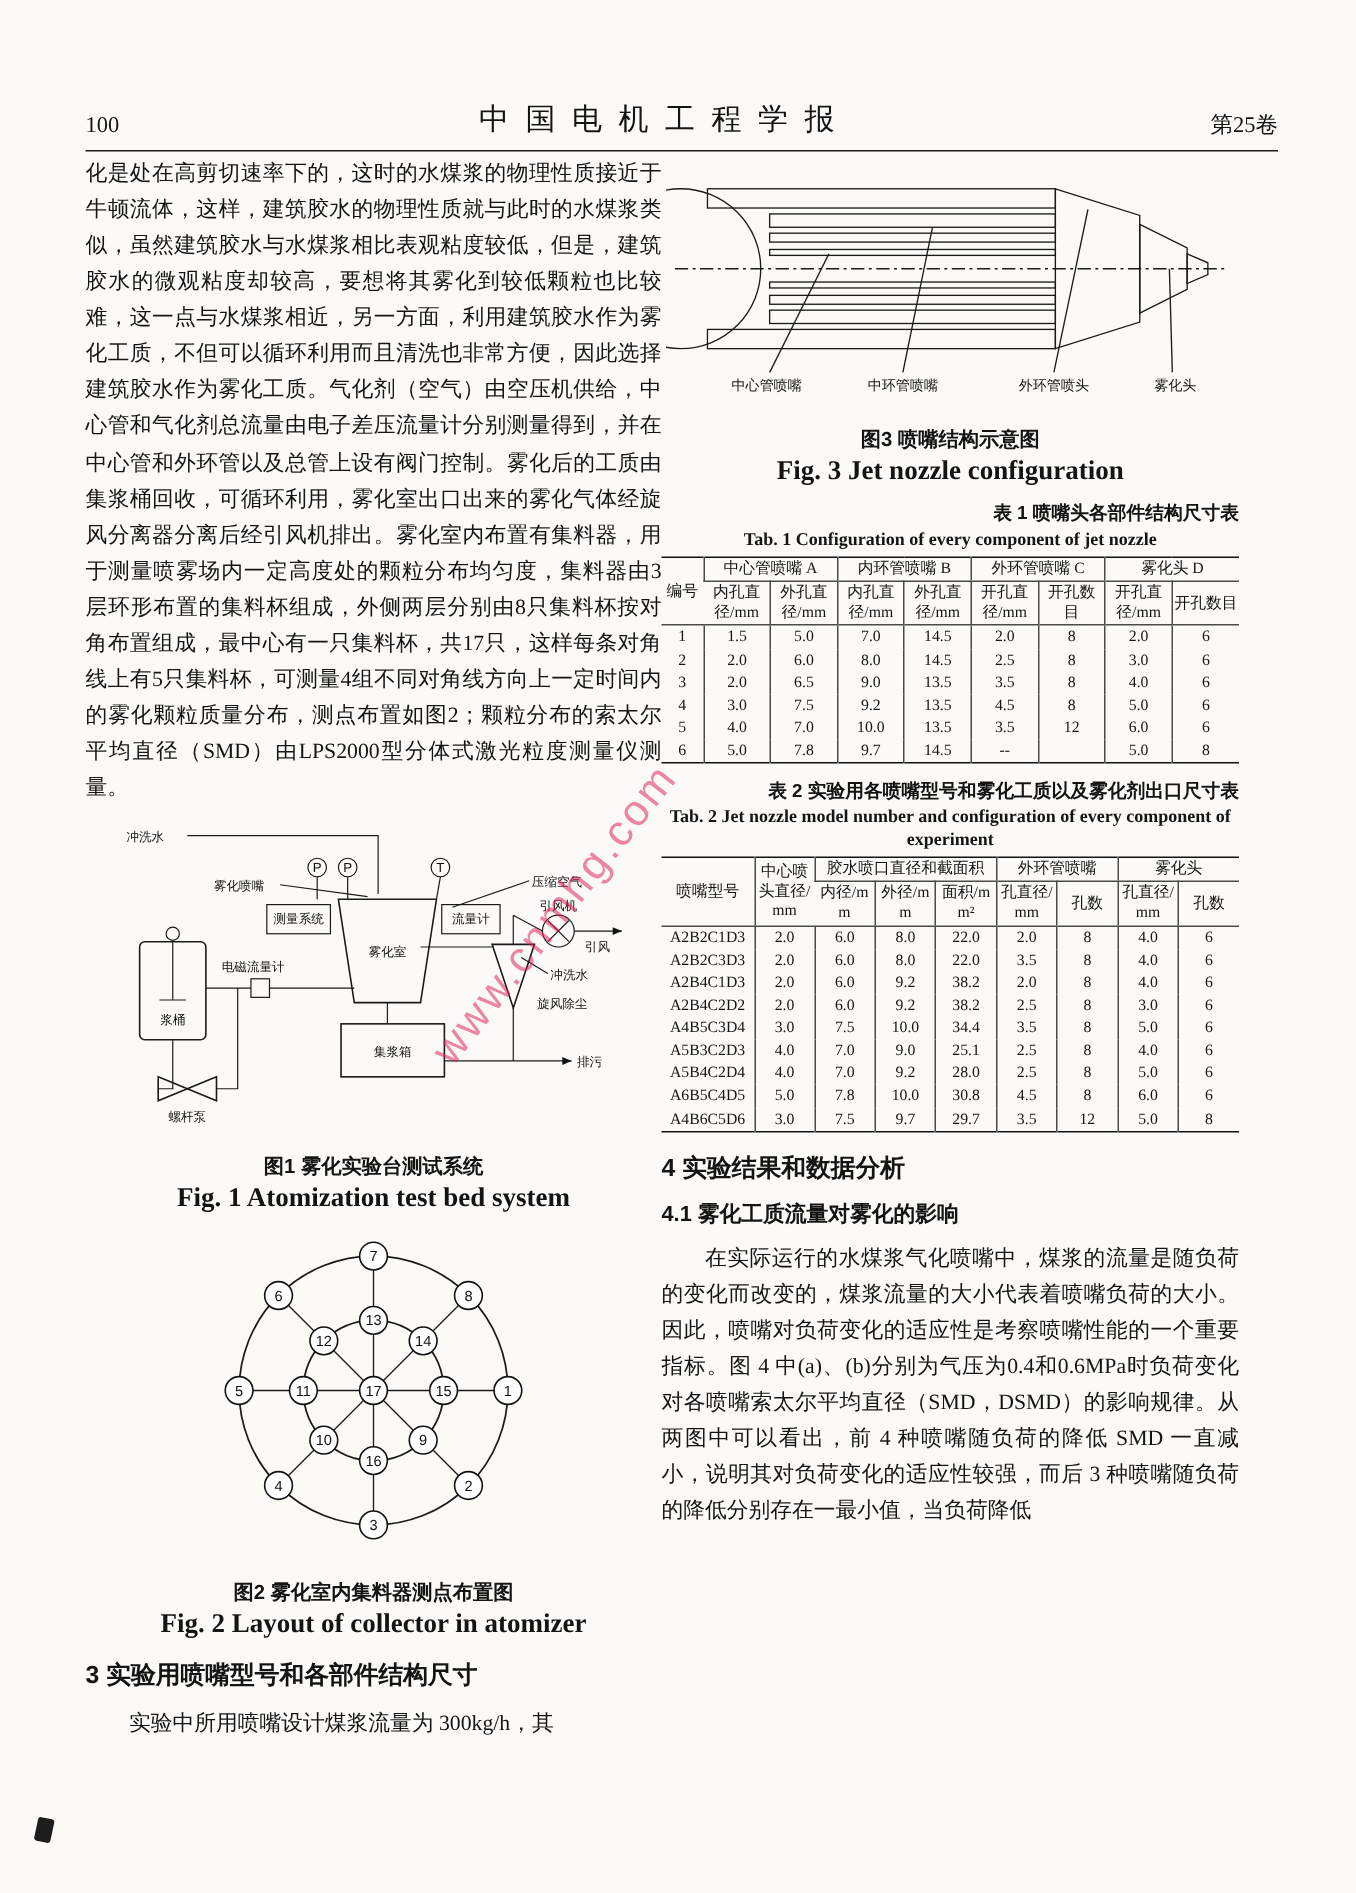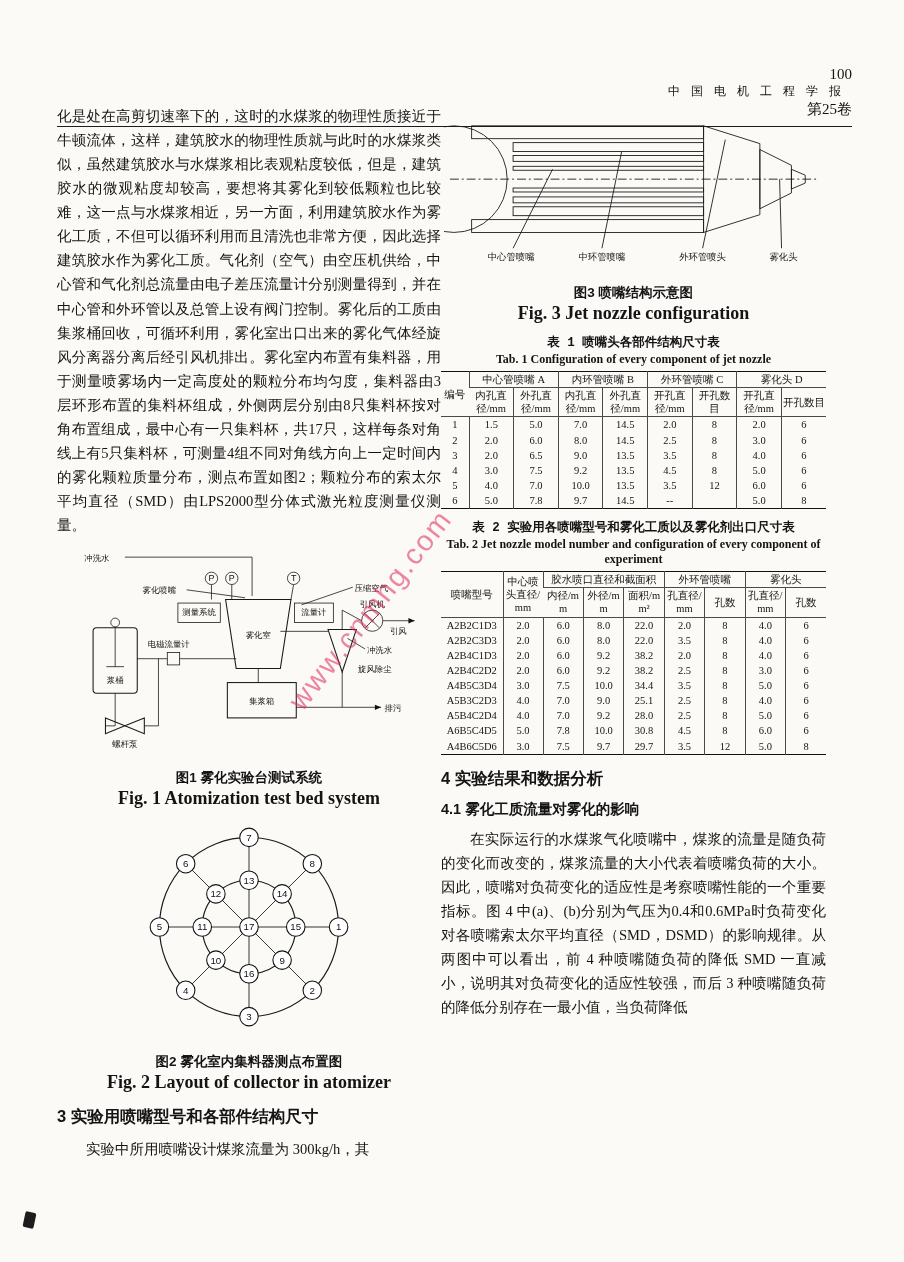--- a/index.html
+++ b/index.html
@@ -6,23 +6,23 @@
   html,body { background:#e8e6e2; }
   .page {
     position:relative; width:904px; height:1262px; margin:0 auto;
     background:#fbfaf7; color:#141414; overflow:hidden;
     font-family:"Liberation Serif","DejaVu Serif",serif;
   }
   
   .hdr {
     position:absolute; top:66px; left:57px; right:52px;
     display:flex; justify-content:space-between; align-items:flex-end;
-    font-size:15px; padding-bottom:7px; border-bottom:1.6px solid #1c1c1c;flex-direction:column;
+    font-size:15px; padding-bottom:7px; border-bottom:1.6px solid #1c1c1c;
   }
-  .hdr .journal { letter-spacing:11px; font-size:12px; }
+  .hdr .journal { letter-spacing:11px; font-size:20px; }
   
   .cols { position:absolute; top:104px; left:57px; right:52px; display:flex; }
   .col-l { width:384px; }
   .col-r { width:385px; }
   p.body-text { font-size:14.5px; line-height:1.66; text-align:justify; }
   p.indent { text-indent:2em; }
   .sec-h {
     font-family:"Liberation Sans","DejaVu Sans",sans-serif;
     font-weight:bold; font-size:16.5px; margin:13px 0 9px;
   }
@@ -32,21 +32,21 @@
   .fig svg { display:block; margin:0 auto; }
   .cap-cn { font-family:"Liberation Sans","DejaVu Sans",sans-serif; font-weight:bold; font-size:13.5px; text-align:center; margin-top:14px; }
   .cap-en { font-weight:bold; font-size:18px; text-align:center; margin-top:1px; }
   .ln { fill:none; stroke:#1a1a1a; stroke-width:1.2; }
   .thin { fill:none; stroke:#1a1a1a; stroke-width:0.9; }
   .lb { font-family:"Liberation Sans","DejaVu Sans",sans-serif; font-size:9.5px; fill:#111; }
   .lb-m { text-anchor:middle; }
   .pt { fill:#fff; stroke:#111; stroke-width:1.1; }
   .pt-num { font-family:"Liberation Sans","DejaVu Sans",sans-serif; font-size:10px; text-anchor:middle; fill:#111; }
   
-  .tbl-cap-cn { font-family:Liberation Mono, monospace; font-weight:bold; font-size:12.5px; text-align:center; margin-top:10px; }
+  .tbl-cap-cn { font-family:Liberation Sans, sans-serif; font-weight:bold; font-size:12.5px; text-align:right; margin-top:10px; }
   .tbl-cap-en { font-weight:bold; font-size:12px; text-align:center; margin:1px 0 4px; }
   table.data-table {
     width:100%; border-collapse:collapse; table-layout:fixed;
     font-size:10.5px; text-align:center;
     border-top:1.4px solid #111; border-bottom:1.4px solid #111;
     margin-bottom:4px;
   }
   table.data-table th, table.data-table td {
     border-left:0.5px solid #4a4a4a; padding:1px 1px; font-weight:normal;
     line-height:1.25; word-break:break-all;

